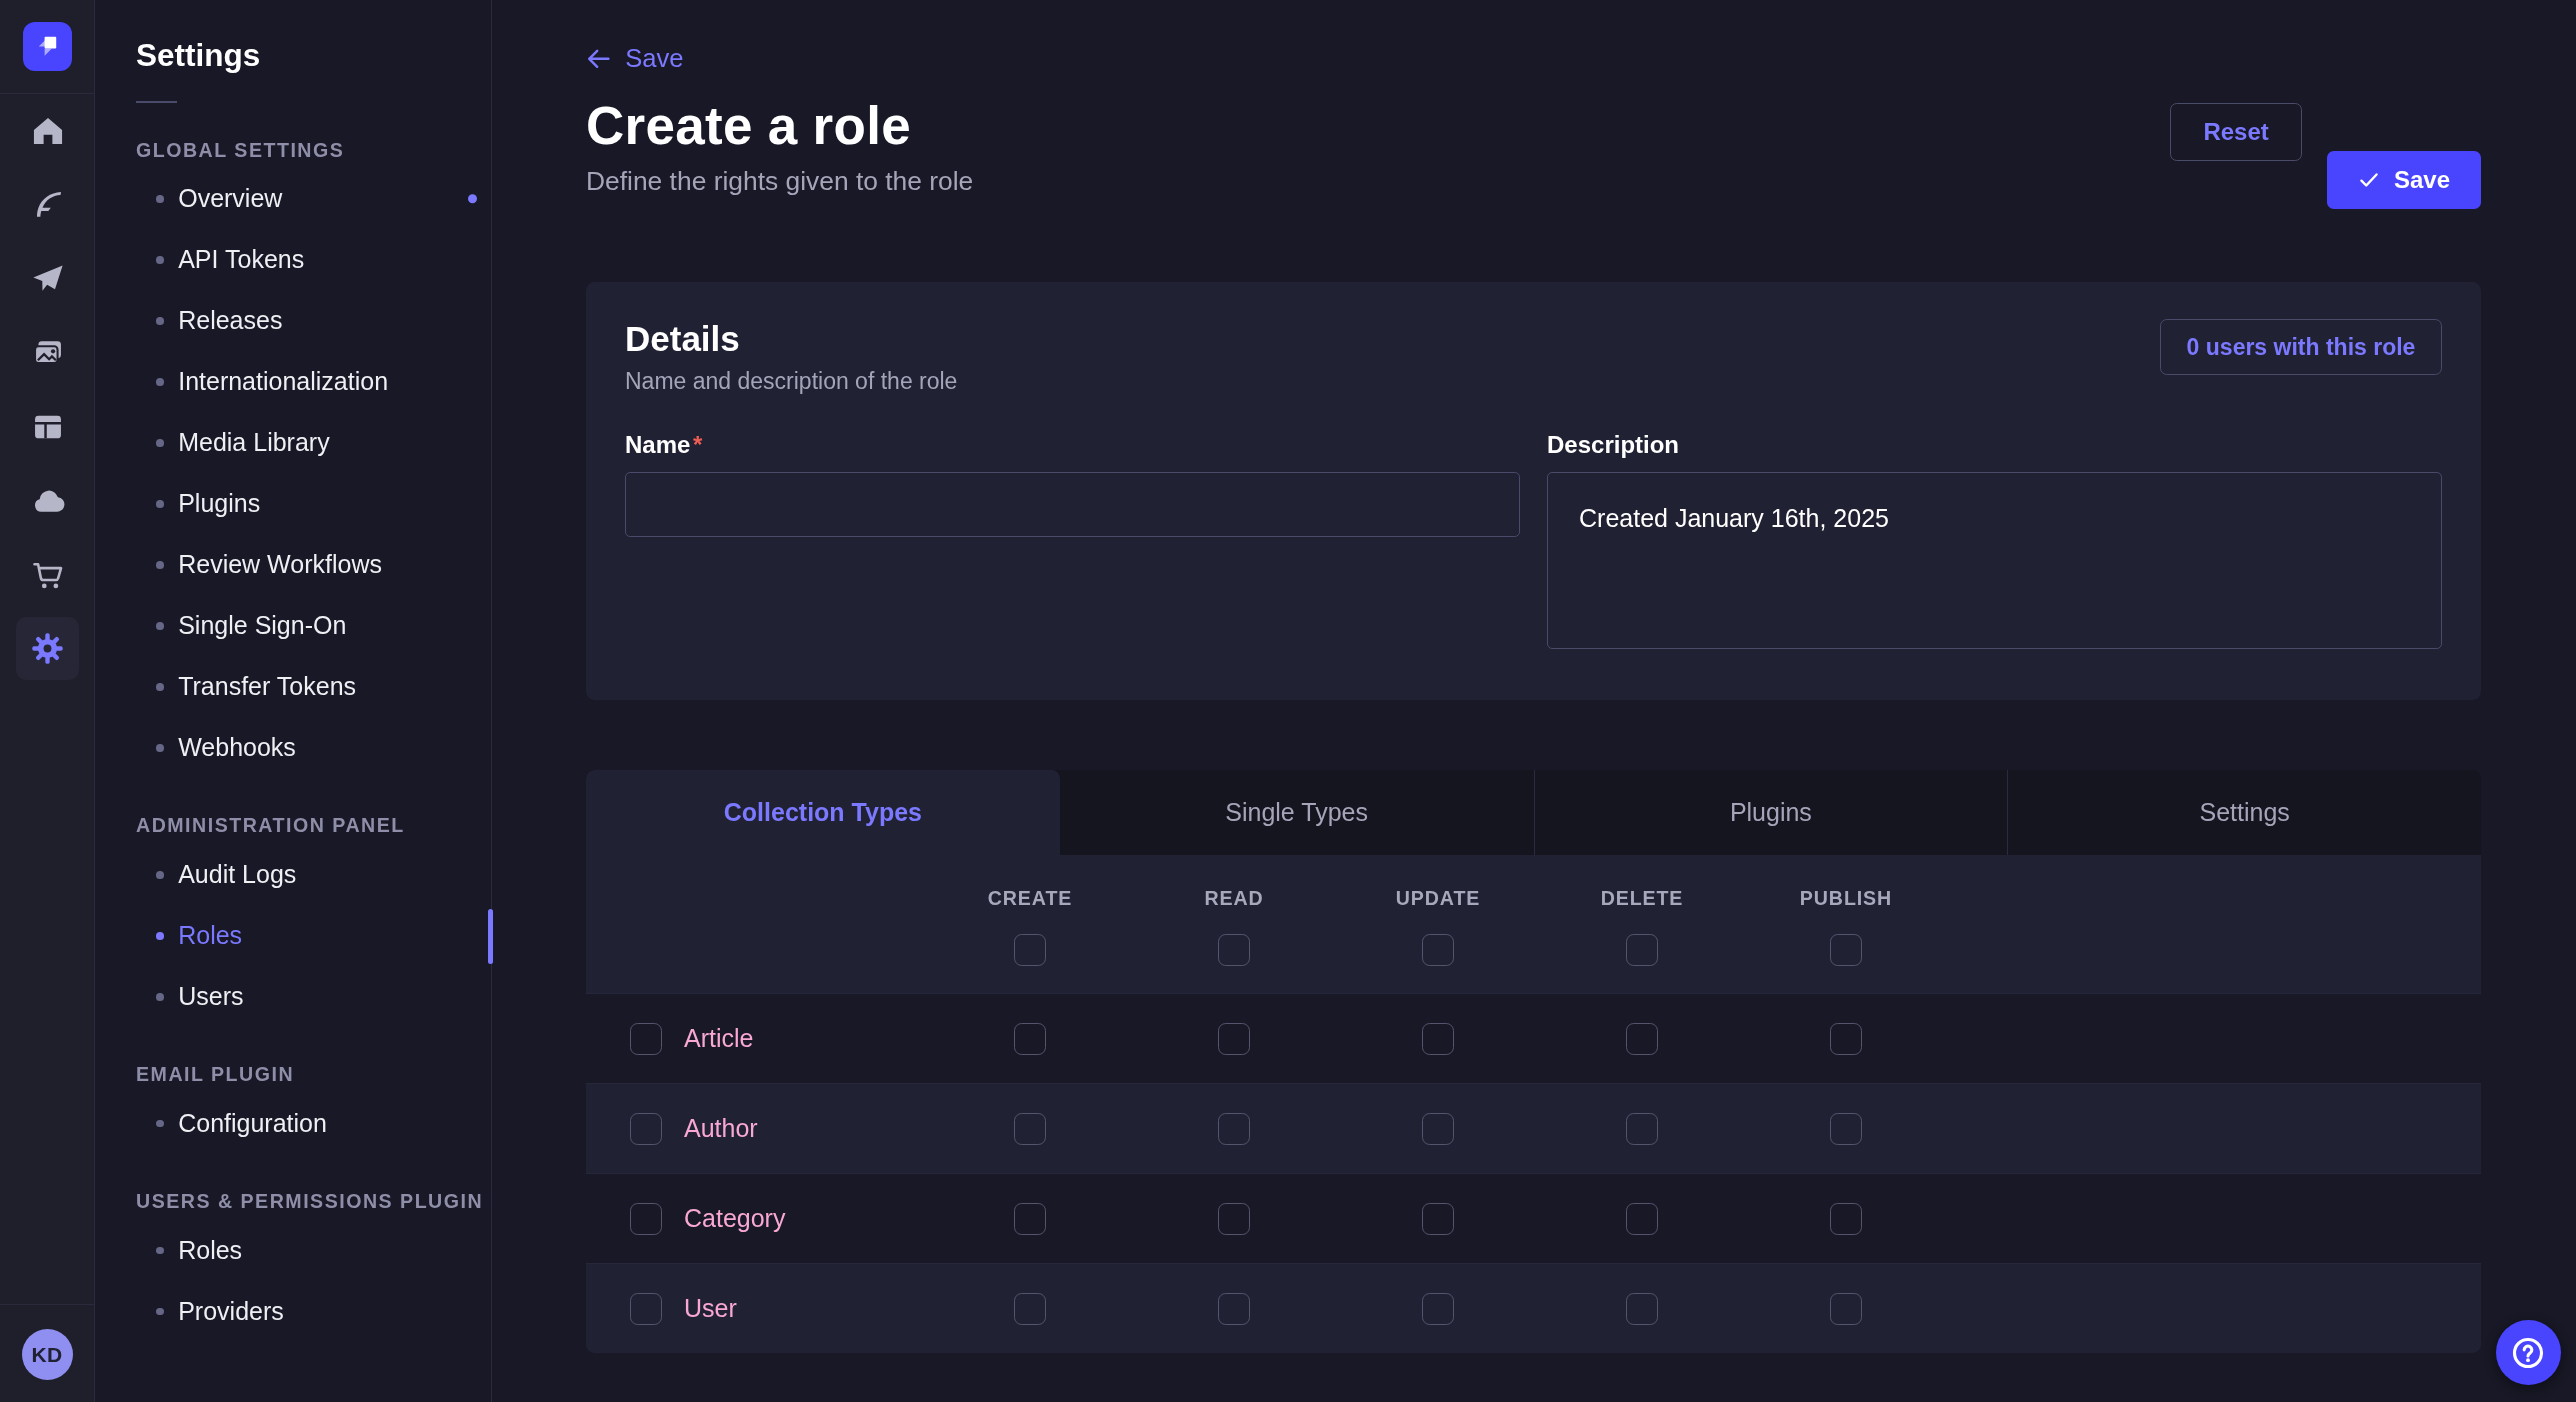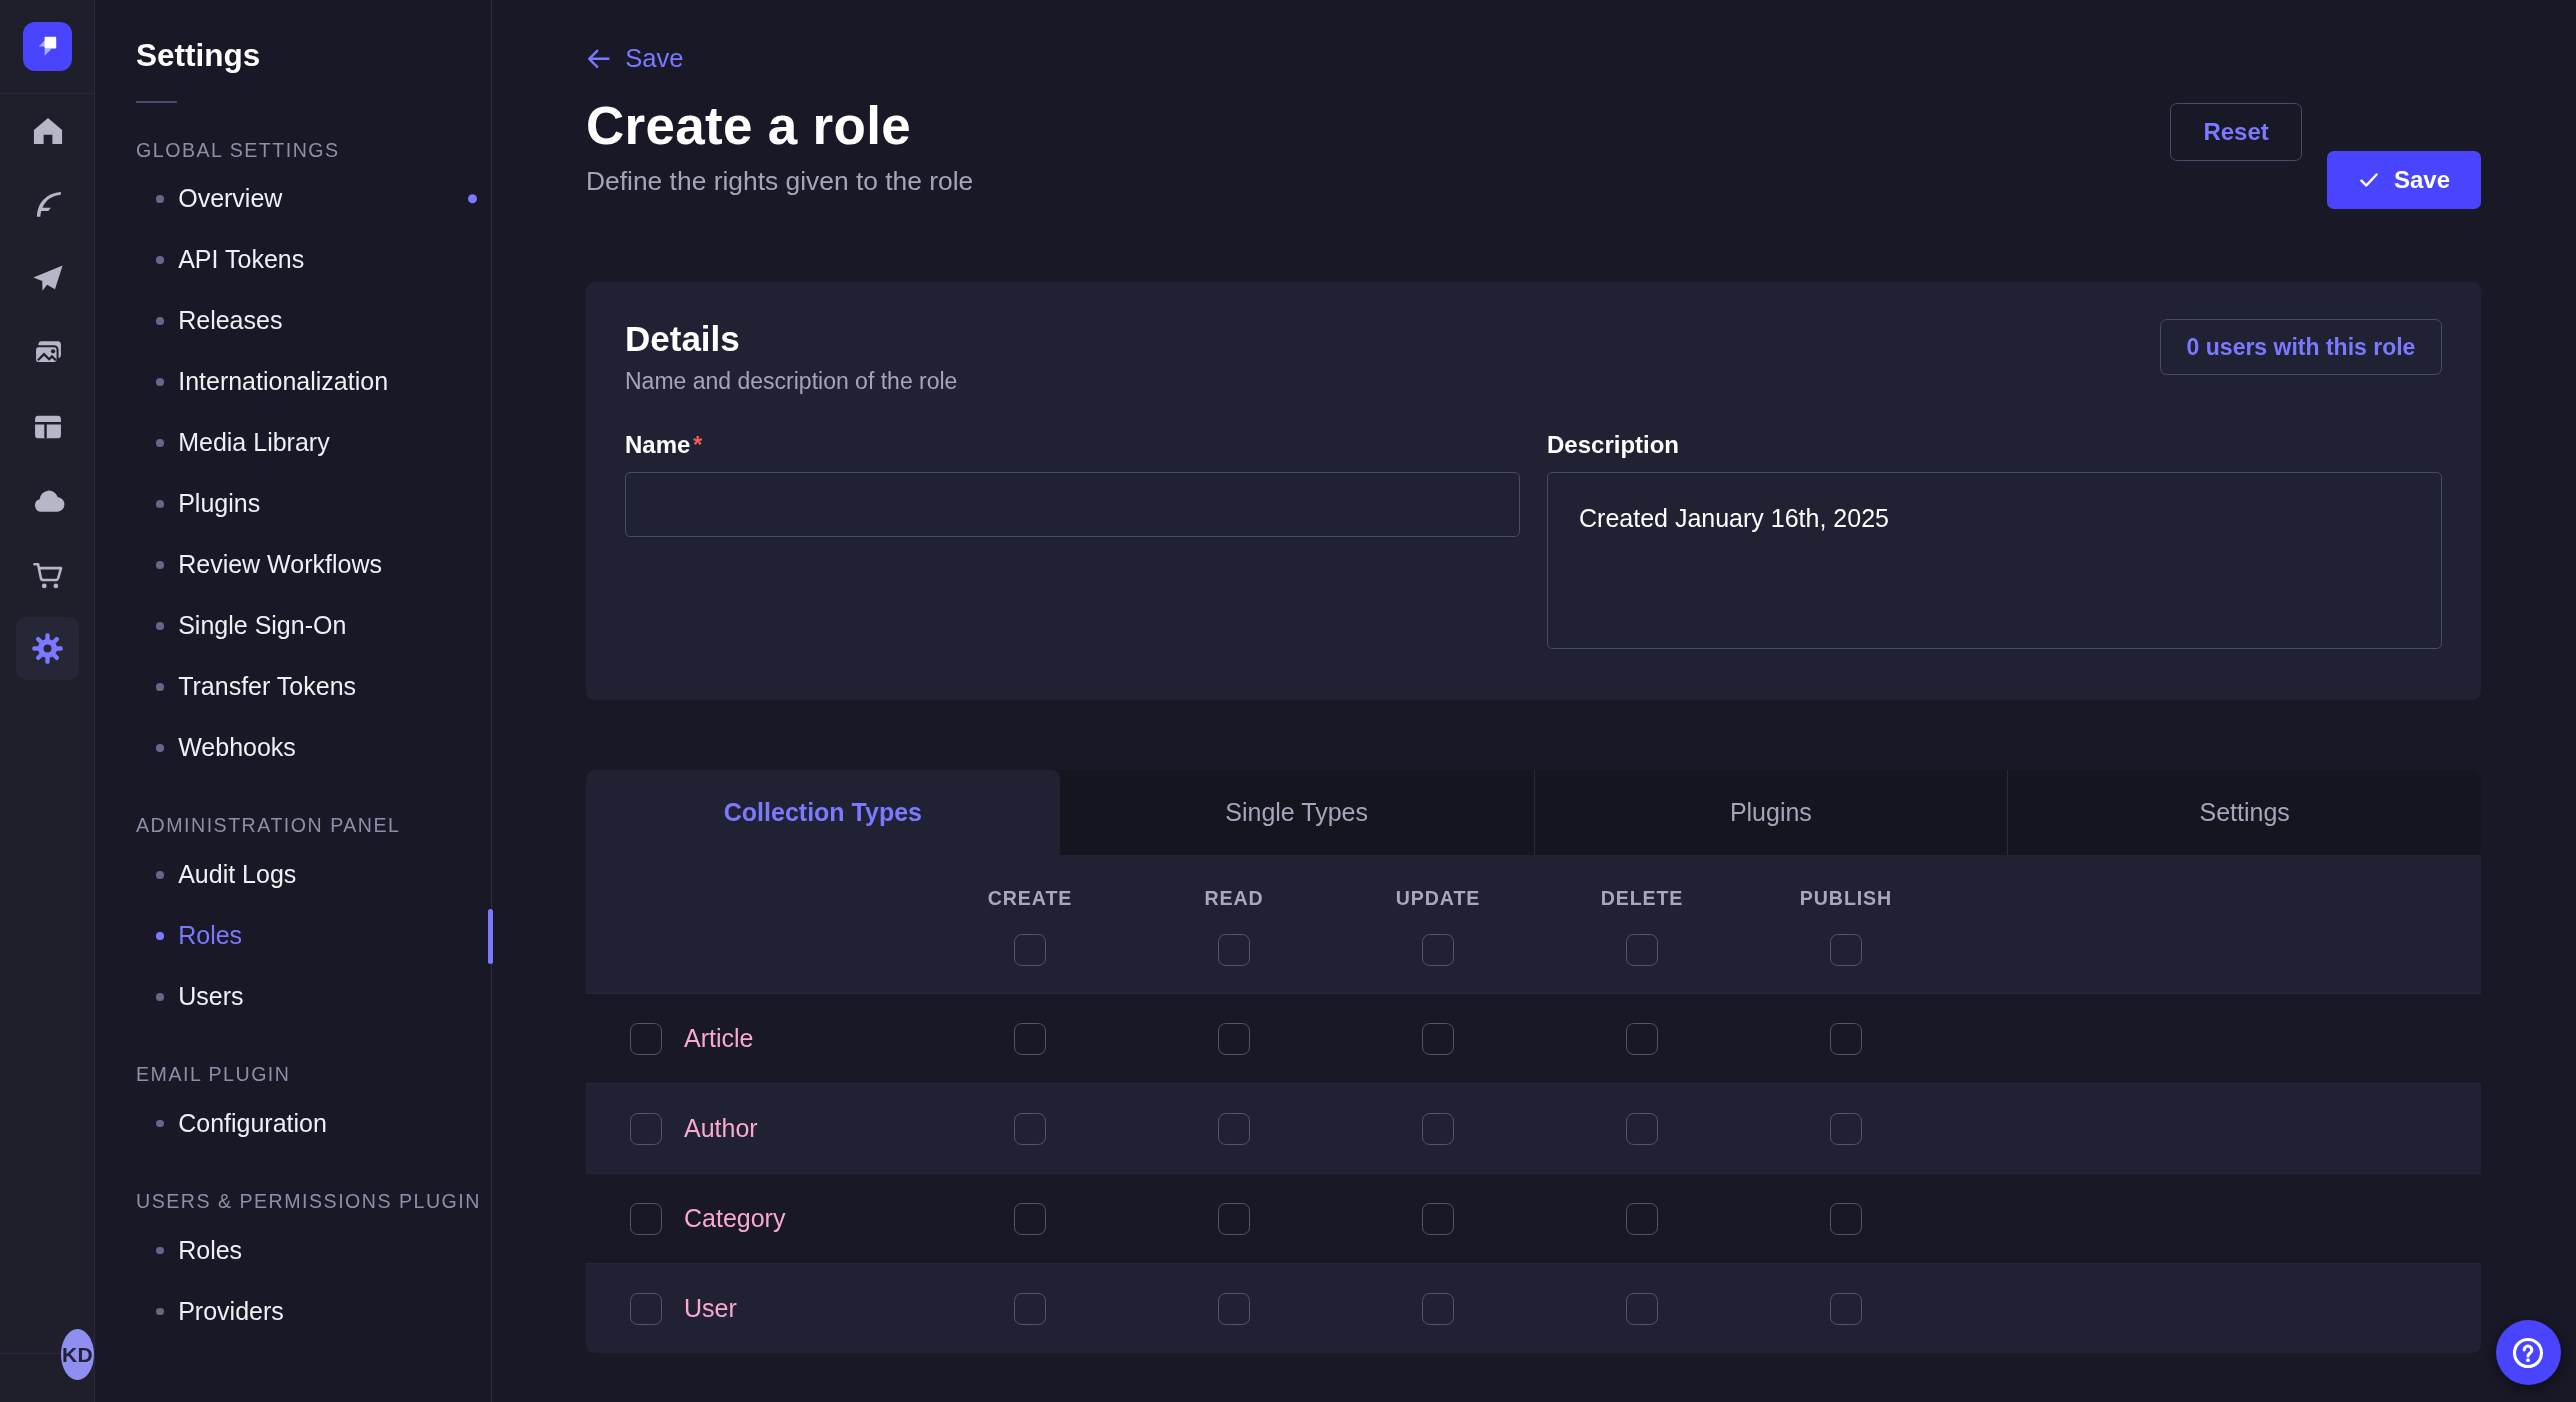--- a/index.html
+++ b/index.html
@@ -33,21 +33,21 @@
     display:flex; align-items:center; justify-content:center;
     cursor:pointer;
   }
   .rail-item svg { color:#b6b6c9; }
   .rail-item .tile {
     width:63px; height:63px; border-radius:10.2px;
     display:flex; align-items:center; justify-content:center;
   }
   .rail-item.active .tile { background:#262637; }
   .rail-item.active svg { color:#7b79ff; }
-  .rail-bottom { margin-top:auto; width:100%; display:flex; align-items:center; }
+  .rail-bottom { margin-top:auto; width:100%; display:flex; flex-direction:column; align-items:center; }
   .rail-bottom .rail-divider { margin-top:0; }
   .avatar {
     width:51px; height:51px; border-radius:50%;
     background:#8f8ff2; color:#212134;
     font-size:21px; font-weight:700;
     display:flex; align-items:center; justify-content:center;
     margin:24px 0 22px 0; cursor:pointer;
     letter-spacing:0.4px;
   }
   
@@ -56,21 +56,21 @@
     background:#181826;
     border-right:1.7px solid #2b2b40;
     padding-top:37px;
     position:relative;
     flex-shrink:0;
   }
   .subnav-title { margin-left:41px; font-size:31.5px; font-weight:700; }
   .subnav-dash { width:41px; height:1.7px; background:#4a4a6a; margin:27px 0 0 41px; }
   .side-section { margin-top:36px; }
   .section-label {
-    margin-left:41px; font-size:19.6px; font-weight:400;
+    margin-left:41px; font-size:19.6px; font-weight:700;
     letter-spacing:1.5px; color:#8e8ea9; text-transform:uppercase;
   }
   .side-list { list-style:none; margin-top:6.8px; }
   .side-item {
     height:61px; display:flex; align-items:center;
     padding-left:61px; gap:14.5px; cursor:pointer; position:relative;
   }
   .side-item .bullet { width:7.7px; height:7.7px; border-radius:50%; background:#666687; flex-shrink:0; }
   .side-item .lbl { font-size:25px; color:#eef0f4; }
   .side-item.active .lbl { color:#7b79ff; }

